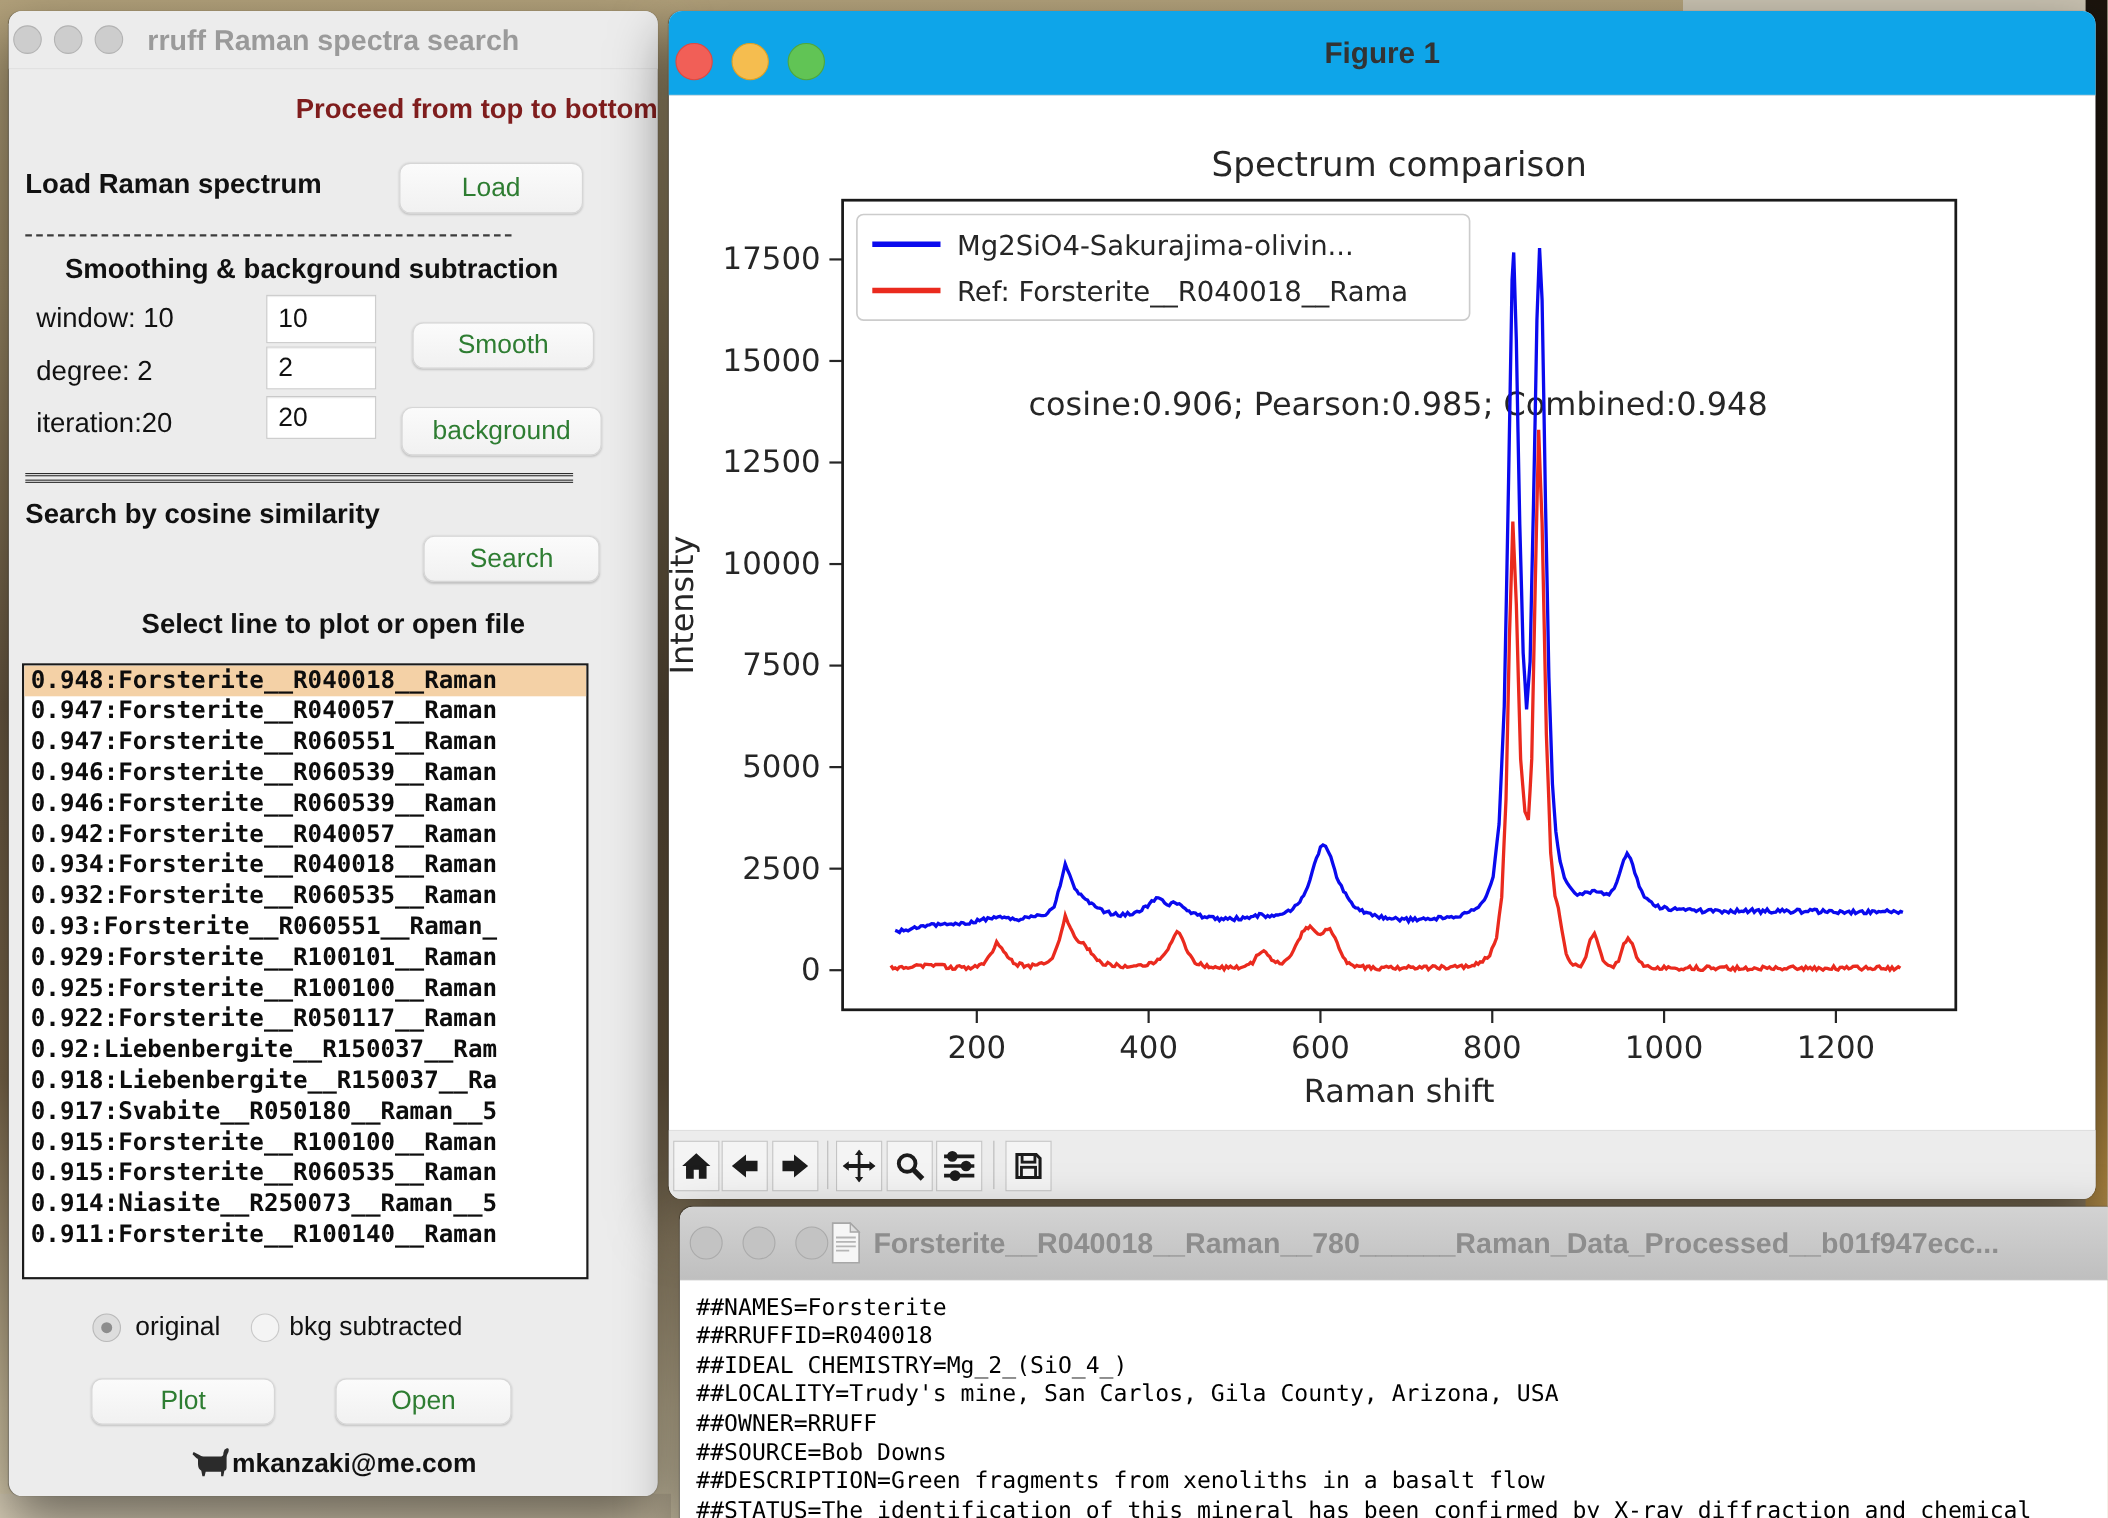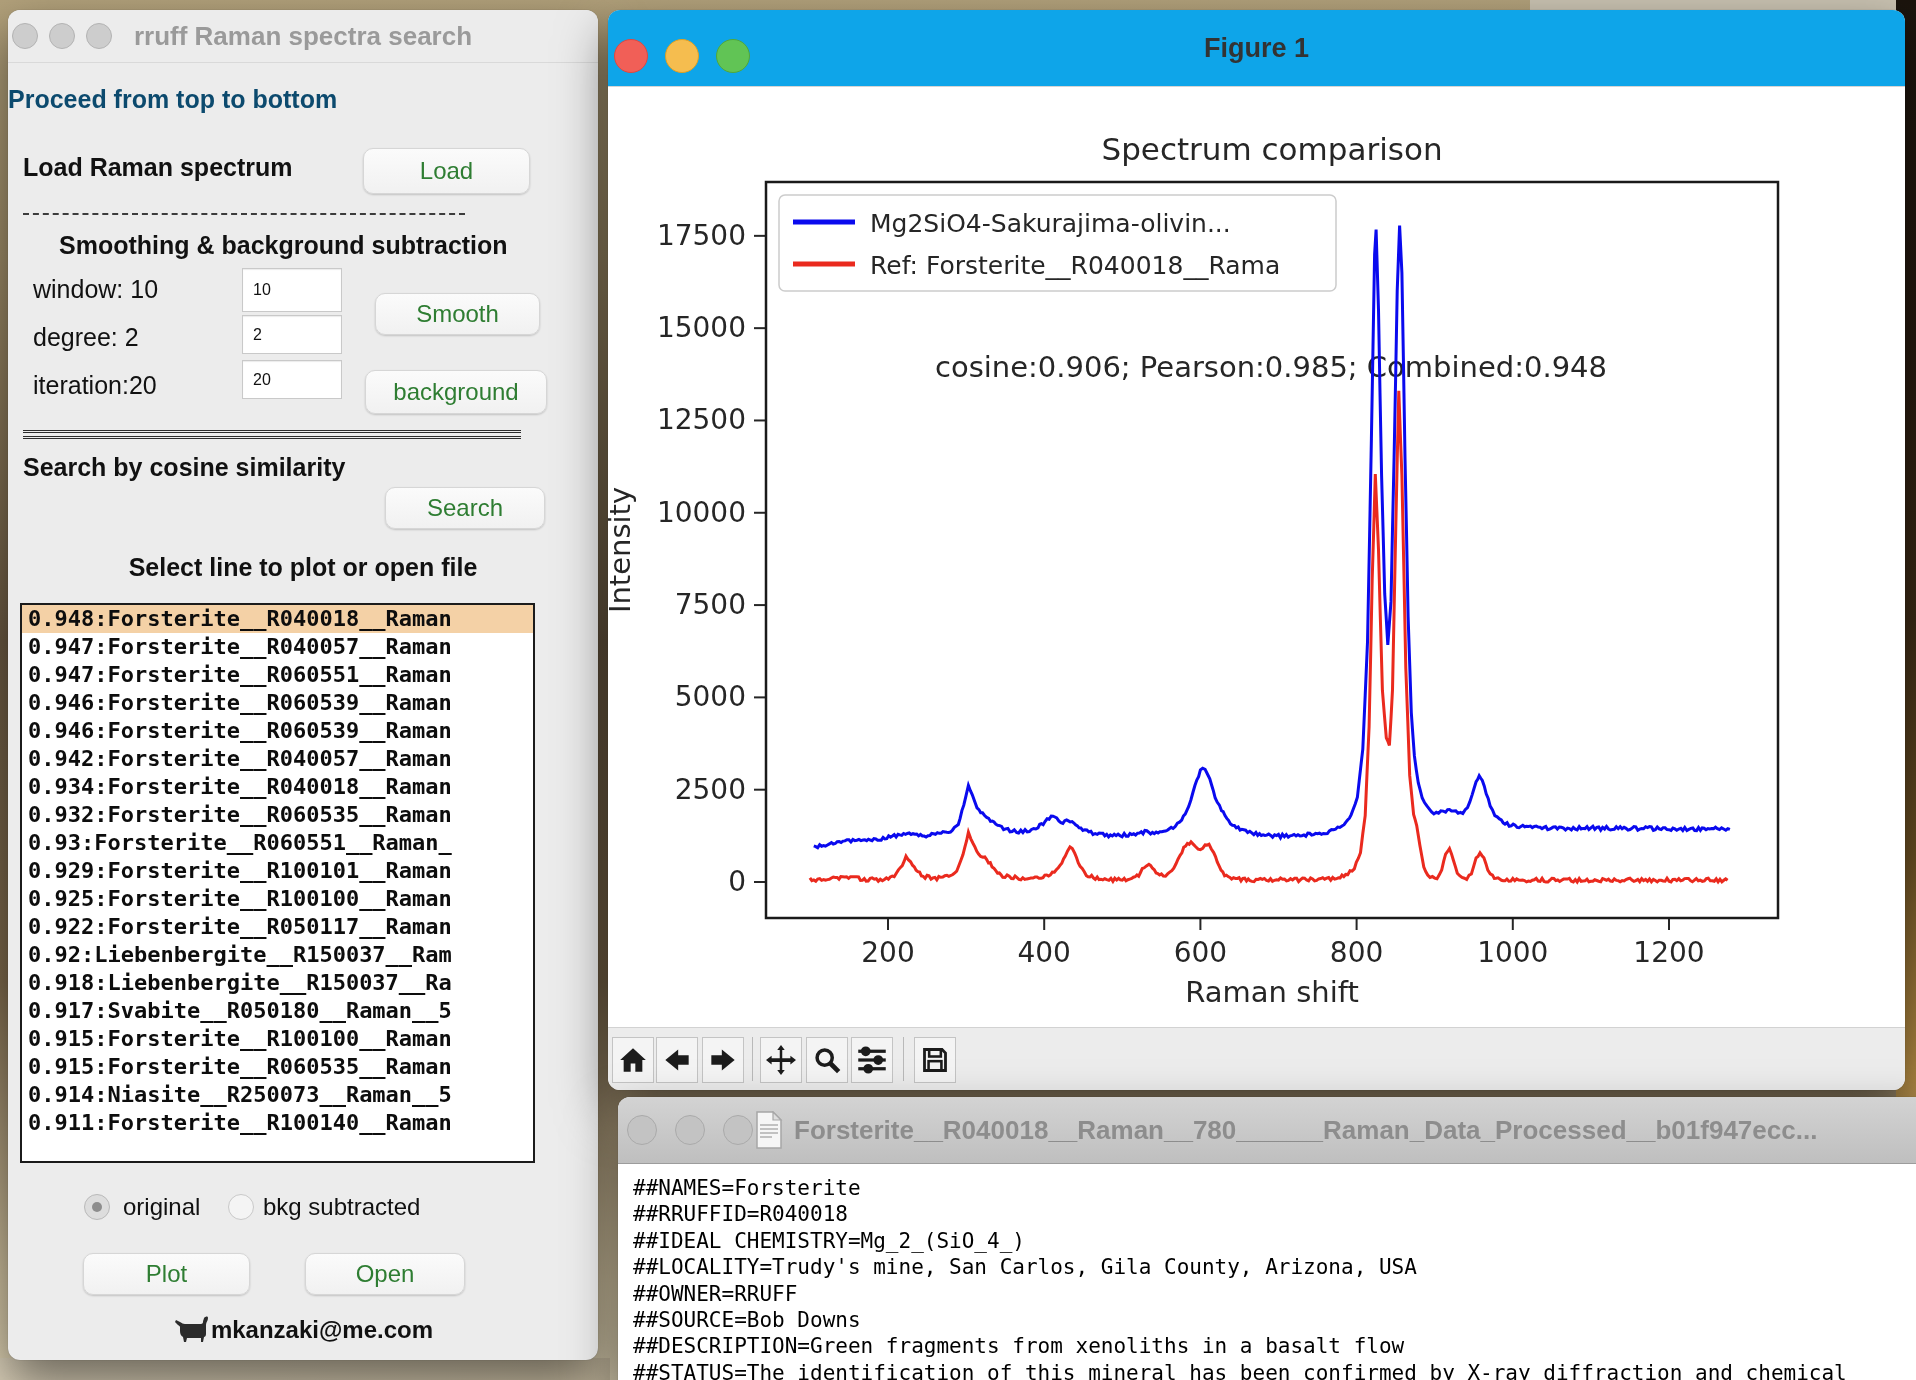--- a/index.html
+++ b/index.html
@@ -13,26 +13,26 @@
   .window{position:absolute;border-radius:12px;box-shadow:0 22px 50px rgba(0,0,0,.5),0 0 1px rgba(0,0,0,.4);}
   .lights{position:absolute;display:flex;gap:25px;}
   .light{border-radius:50%;}
   
   #win-left{left:8px;top:10px;width:590px;height:1350px;background:#ececec;z-index:2;}
   #win-left .titlebar{position:relative;height:52px;border-bottom:1px solid #d9d9d9;border-radius:12px 12px 0 0;background:#ececec;}
   #win-left .lights{left:4px;top:13px;gap:11px;}
   #win-left .light{width:26px;height:26px;background:#cdcdcd;border:1px solid #b3b3b3;box-sizing:border-box;}
   #win-left .win-title{text-align:center;line-height:52px;font-size:26px;font-weight:bold;color:#9a9a9a;}
   .tk-label{position:absolute;color:#111;font-size:25px;font-weight:bold;white-space:nowrap;}
-  .tk-instruction{position:absolute;left:0;right:0;text-align:left;color:#0c4a6e;font-size:25px;font-weight:bold;}
+  .tk-instruction{position:absolute;left:0;right:0;text-align:right;color:#7f1d1d;font-size:25px;font-weight:bold;}
   .tk-btn{position:absolute;background:linear-gradient(180deg,#fbfbfb,#f1f1f1);border:1px solid #d6d6d6;border-radius:10px;
           box-shadow:0 1px 2px rgba(0,0,0,.18);color:#2e7d32;font-size:24px;text-align:center;cursor:default;
           display:flex;align-items:center;justify-content:center;}
   .tk-entry{position:absolute;background:#fff;border:1px solid #c9c9c9;box-shadow:inset 0 1px 1px rgba(0,0,0,.08);
-            font-size:16px;color:#111;padding:0 0 0 10px;display:flex;align-items:center;}
+            font-size:24px;color:#111;padding:0 0 0 10px;display:flex;align-items:center;}
   .sep-dash{position:absolute;border-top:2px dashed #3c3c3c;}
   .sep-eq{position:absolute;height:8px;border-top:3px double #2c2c2c;border-bottom:0;}
   .sep-eq:after{content:"";display:block;margin-top:3px;border-top:3px double #2c2c2c;}
   #listbox{position:absolute;left:12px;top:593px;width:515px;height:560px;background:#fff;border:2px solid #1b1b1b;
            box-sizing:border-box;overflow:hidden;font-family:"DejaVu Sans Mono",monospace;font-weight:bold;
            font-size:22px;color:#0d0d0d;}
   .lb-row{height:28px;line-height:28px;padding-left:6px;white-space:pre;}
   .lb-row.selected{background:#f4d1a6;}
   .radio-row{position:absolute;top:1184px;left:0;right:0;height:28px;}
   .radio{position:absolute;width:26px;height:26px;border-radius:50%;box-sizing:border-box;}

